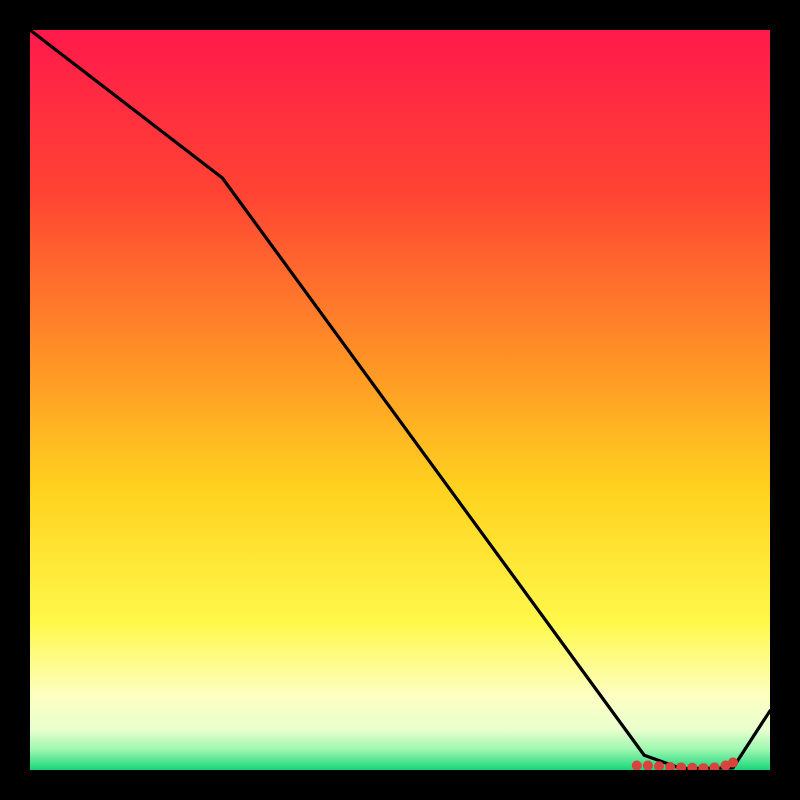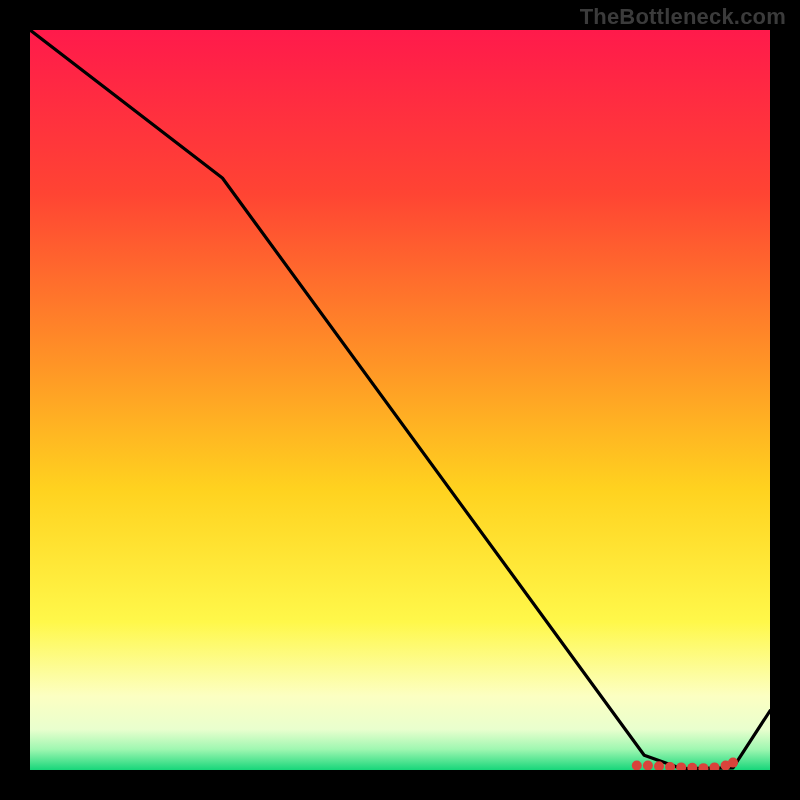--- a/index.html
+++ b/index.html
@@ -32,21 +32,20 @@
     left: 30px;
     width: 740px;
     height: 740px;
   }
   svg { display: block; }
 </style>
 </head>
 <body>
 
 <div class="frame">
-  <div class="watermark">TheBottleneck.com</div>
   <div class="plot-wrap">
     <svg id="plot-svg" width="740" height="740" viewBox="0 0 740 740">
       <defs>
         <linearGradient id="bg-grad" x1="0" y1="0" x2="0" y2="1">
             <stop offset="0.00%" stop-color="#ff1a4b"></stop>
             <stop offset="22.00%" stop-color="#ff4433"></stop>
             <stop offset="45.00%" stop-color="#ff9426"></stop>
             <stop offset="62.00%" stop-color="#ffd21f"></stop>
             <stop offset="80.00%" stop-color="#fff84a"></stop>
             <stop offset="90.00%" stop-color="#fcffc2"></stop>

